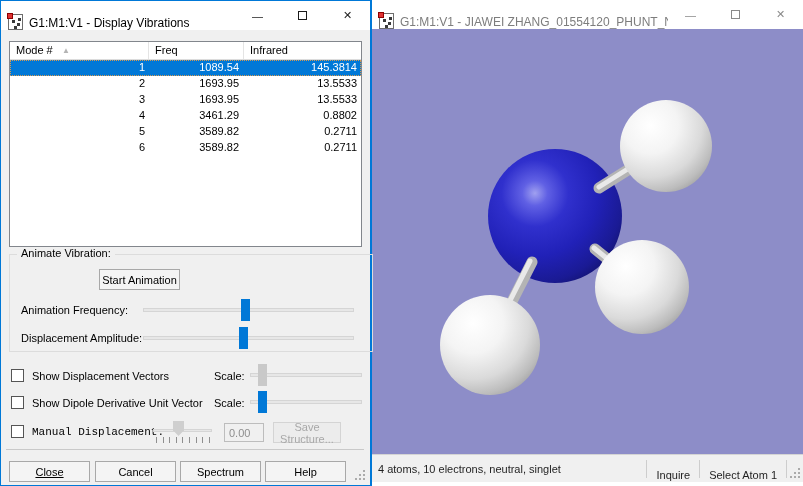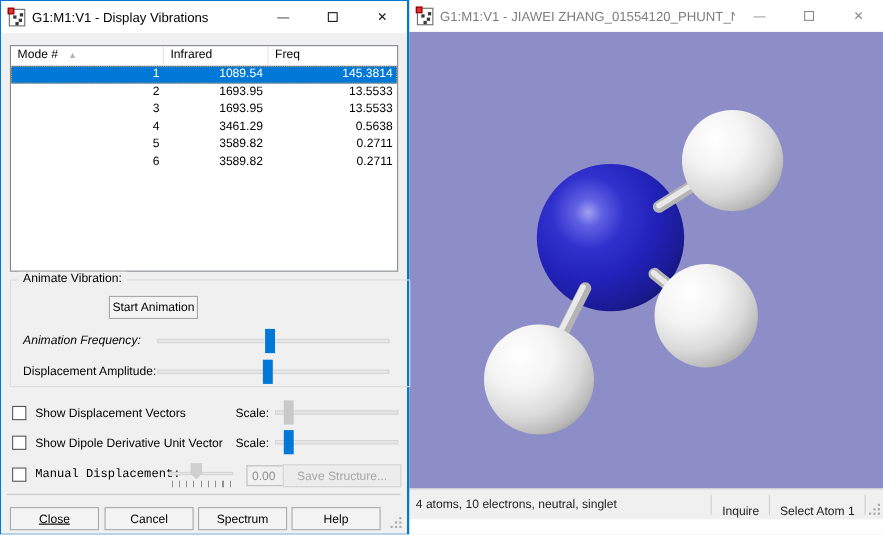--- a/index.html
+++ b/index.html
@@ -4,21 +4,21 @@
 <style>
   * { margin:0; padding:0; box-sizing:border-box; }
   html,body { width:803px; height:486px; font-family:"Liberation Sans", sans-serif; background:#f0f0f0; overflow:hidden; }
   #stage { position:relative; width:803px; height:486px; }
 
   
   .window { position:absolute; background:#f0f0f0; }
   #vib-window { left:0; top:0; width:372px; height:486px; border:1px solid #0078d7; border-right:2px solid #0078d7; z-index:2; }
   #mol-window { left:372px; top:0; width:431px; height:486px; z-index:1; background:#fff; }
 
-  .titlebar { position:absolute; left:0; top:0; right:0; height:29px; background:#ffffff; display:flex; align-items:center; }
+  .titlebar { position:absolute; left:0; top:0; right:0; height:29px; background:#ffffff; display:flex; align-items:flex-end; }
   .app-icon { position:relative; width:15px; height:16px; margin-left:7px; background:#ffffff; border:1px solid #6d6d6d; flex:0 0 auto; }
   .app-icon .molec { position:absolute; left:3px; top:5px; width:3px; height:3px; background:#3a3a3a;
       box-shadow:5px 3px 0 #3a3a3a, 2px 6px 0 #3a3a3a, 6px -2px 0 #3a3a3a; }
   .app-icon .red-sq { position:absolute; left:-2px; top:-2px; width:6px; height:6px; background:#e03232; border:1px solid #8e0000; }
   .title-text { margin-left:6px; font-size:12px; color:#000; white-space:nowrap; overflow:hidden; }
   #mol-window .title-text { color:#7d7d7d; }
   .caption-btns { margin-left:auto; display:flex; height:100%; }
   .cap-btn { width:45px; height:100%; display:flex; align-items:center; justify-content:center; font-size:11px; color:#1a1a1a; }
   #mol-window .cap-btn { color:#8a8a8a; }
   .glyph-max { width:9px; height:9px; border:1px solid #1a1a1a; }
@@ -69,41 +69,41 @@
 
   #manual-slider { position:absolute; left:150px; top:391px; width:63px; height:24px; }
   #manual-slider .mtrack { position:absolute; left:2px; right:2px; top:8px; height:3px; background:#e7e7e7; border:1px solid #d5d5d5; }
   #manual-slider .pointer { position:absolute; left:22px; top:0; width:11px; height:15px; background:#cfcfcf;
       clip-path:polygon(0 0,100% 0,100% 62%,50% 100%,0 62%); }
   .ticks { position:absolute; left:155px; top:407px; width:54px; height:6px;
       background-image:repeating-linear-gradient(to right,#8f8f8f 0 1px,transparent 1px 6.6px); }
 
   #manual-value { position:absolute; left:223px; top:393px; width:40px; height:19px; background:#f0f0f0;
       border:1px solid #bdbdbd; color:#8e8e8e; font-size:11px; padding:0 0 0 4px; font-family:"Liberation Sans", sans-serif; }
-  #btn-savestruct { position:absolute; left:256px; top:392px; width:108px; height:21px; }
+  #btn-savestruct { position:absolute; left:272px; top:392px; width:68px; height:21px; }
 
   #sep-line { position:absolute; left:5px; top:419px; width:358px; height:1px; background:#c9c9c9; }
 
   .bottom-btn { position:absolute; top:431px; width:81px; height:21px; }
   #btn-close    { left:8px;text-decoration:underline; }
   #btn-cancel   { left:94px; }
   #btn-spectrum { left:179px; }
   #btn-help     { left:264px; }
 
   .grip { position:absolute; width:12px; height:12px; }
   .grip i { position:absolute; width:2px; height:2px; background:#ababab; }
   .grip i:nth-child(1){ left:9px; top:1px; } .grip i:nth-child(2){ left:9px; top:5px; }
   .grip i:nth-child(3){ left:5px; top:5px; } .grip i:nth-child(4){ left:9px; top:9px; }
   .grip i:nth-child(5){ left:5px; top:9px; } .grip i:nth-child(6){ left:1px; top:9px; }
   #vib-grip { right:4px; bottom:4px; }
   #mol-grip { right:2px; bottom:3px; }
 
   
   #viewport { position:absolute; left:0; top:29px; width:431px; height:429px; background:#8d8dc8; }
-  #statusbar { position:absolute; left:0; bottom:14px; width:431px; height:28px; background:#f0f0f0;
+  #statusbar { position:absolute; left:0; bottom:4px; width:431px; height:28px; background:#f0f0f0;
       border-top:1px solid #d4d4d4; display:flex; align-items:center; font-size:11px; color:#1f1f1f; }
   #status-summary { padding-left:6px; white-space:nowrap; }
   .status-right { margin-left:auto; display:flex; align-items:center; height:100%; }
   .status-sep { width:1px; height:18px; background:#cdcdcd; }
   .status-cell { padding:0 9px; white-space:nowrap;margin-top:12px; }
   #statusbar .gripbox { position:relative; width:16px; height:100%; }
 </style>
 </head>
 <body>
 
@@ -126,59 +126,59 @@
     </div>
 
     <div class="dialog-body">
 
       <div id="vib-table">
         <div class="tbl-header">
           <div class="th">
             <span>Mode #</span>
             <span class="sort-arrow">▲</span>
           </div>
+          <div class="th">Freq</div>
           <div class="th">Infrared</div>
-          <div class="th">Freq</div>
         </div>
         <div class="tbl-row selected">
           <div class="td">1</div>
           <div class="td c2">1089.54</div>
           <div class="td">145.3814</div>
         </div>
         <div class="tbl-row">
           <div class="td">2</div>
           <div class="td c2">1693.95</div>
           <div class="td">13.5533</div>
         </div>
         <div class="tbl-row">
           <div class="td">3</div>
           <div class="td c2">1693.95</div>
           <div class="td">13.5533</div>
         </div>
         <div class="tbl-row">
           <div class="td">4</div>
           <div class="td c2">3461.29</div>
-          <div class="td">0.5638</div>
+          <div class="td">0.8802</div>
         </div>
         <div class="tbl-row">
           <div class="td">5</div>
           <div class="td c2">3589.82</div>
           <div class="td">0.2711</div>
         </div>
         <div class="tbl-row">
           <div class="td">6</div>
           <div class="td c2">3589.82</div>
           <div class="td">0.2711</div>
         </div>
       </div>
 
       <div id="animate-group">
         <span class="group-label">Animate Vibration:</span>
         <div id="btn-start" class="btn">Start Animation</div>
-        <span class="lbl" style="left:11px; top:49px;font-style:italic;">Animation Frequency:</span>
+        <span class="lbl" style="left:11px; top:49px;">Animation Frequency:</span>
         <div id="freq-slider" class="slider">
           <div class="track"></div>
           <div class="thumb" style="left:98px;"></div>
         </div>
         <span class="lbl" style="left:11px; top:77px;">Displacement Amplitude:</span>
         <div id="amp-slider" class="slider">
           <div class="track"></div>
           <div class="thumb" style="left:96px;"></div>
         </div>
       </div>

